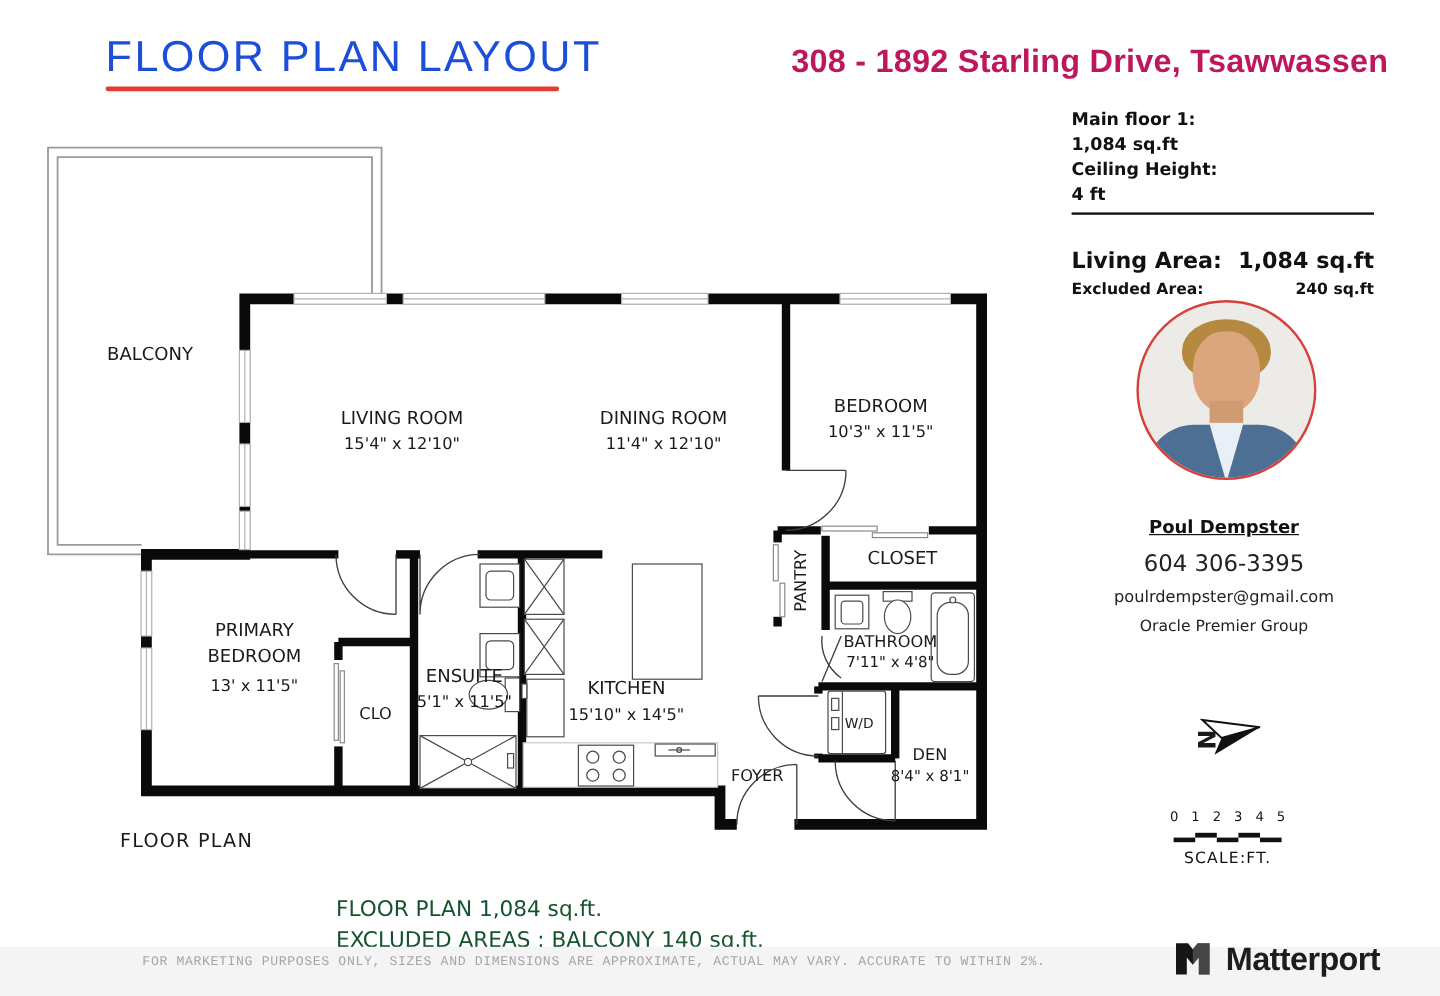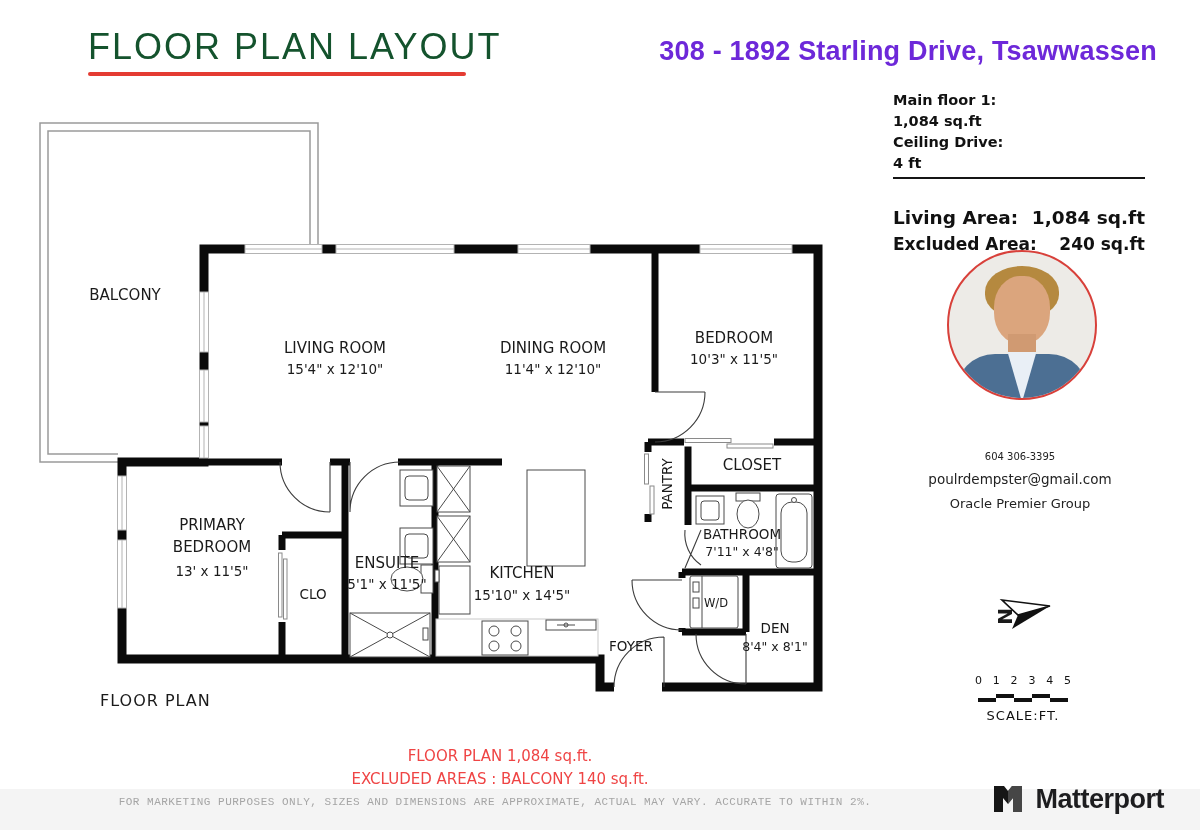--- a/index.html
+++ b/index.html
@@ -1,61 +1,61 @@
 <!DOCTYPE html>
 <html><head>
 <meta charset="utf-8">
 <style>
   html,body{margin:0;padding:0;background:#fff;}
   body{width:1200px;height:830px;position:relative;overflow:hidden;
        font-family:"Liberation Sans",sans-serif;color:#111;}
   .abs{position:absolute;}
 
   
-  .title{left:88px;top:26px;font-size:36px;letter-spacing:2px;color:#14532d;}
+  .title{left:88px;top:26px;font-size:36px;letter-spacing:2px;color:#1d4ed8;}
   .title-underline{left:88px;top:72px;width:378px;height:4px;background:#e43b32;border-radius:2px;}
-  .address{top:36px;right:43px;font-size:27px;font-weight:bold;color:#6d28d9;letter-spacing:.2px;}
+  .address{top:36px;right:43px;font-size:27px;font-weight:bold;color:#be185d;letter-spacing:.2px;}
 
   
   .stats{left:893px;top:90px;width:252px;font-family:"DejaVu Sans",sans-serif;}
   .stats .row{display:flex;justify-content:space-between;font-size:14.5px;font-weight:bold;line-height:21px;flex-direction:column;}
   .stats .divider{border-bottom:2px solid #151515;margin-top:3px;}
   .stats .big{display:flex;justify-content:space-between;font-size:18.5px;font-weight:bold;margin-top:28px;text-align:right;}
-  .stats .row2{display:flex;justify-content:space-between;font-size:17px;font-weight:bold;margin-top:6px;}
+  .stats .row2{display:flex;justify-content:space-between;font-size:13px;font-weight:bold;margin-top:6px;}
 
   
   .photo{left:947px;top:250px;width:146px;height:146px;border-radius:50%;
          border:2px solid #d8403a;background:#edebe7;overflow:hidden;}
   .photo .hair{position:absolute;left:36px;top:14px;width:74px;height:52px;background:#b5893f;
                border-radius:50% 50% 45% 45%;}
   .photo .face{position:absolute;left:45px;top:24px;width:56px;height:68px;background:#dba57d;border-radius:46%;}
   .photo .neck{position:absolute;left:59px;top:82px;width:28px;height:26px;background:#d09a72;}
   .photo .blazer{position:absolute;left:6px;top:102px;width:134px;height:60px;background:#4c6f93;
                  border-radius:40px 40px 0 0;}
   .photo .shirt{position:absolute;left:54px;top:100px;width:38px;height:50px;background:#e9eff6;
                 clip-path:polygon(12% 0,88% 0,50% 100%);}
   .agent{left:900px;top:430px;width:240px;text-align:center;font-family:"DejaVu Sans",sans-serif;}
   .agent .name{font-size:15px;font-weight:bold;text-decoration:underline;}
-  .agent .phone{font-size:10px;margin-top:21px;color:#222;}
+  .agent .phone{font-size:19px;margin-top:11px;color:#222;}
   .agent .email{font-size:13.5px;margin-top:9px;color:#222;}
   .agent .company{font-size:13px;margin-top:9px;color:#222;}
 
   
   .scalebox{left:963px;top:674px;width:120px;text-align:center;font-family:"DejaVu Sans",sans-serif;}
   .scalebox .ticks{display:flex;justify-content:space-between;padding:0 12px;font-size:11px;color:#111;}
   .scalebox .label{font-size:13px;letter-spacing:1px;margin-top:2px;color:#111;}
 
   
-  .summary{left:280px;top:747px;width:440px;text-align:center;font-family:"DejaVu Sans",sans-serif;
-           font-size:15px;color:#ef4444;}
+  .summary{left:280px;top:747px;width:440px;font-family:"DejaVu Sans",sans-serif;
+           font-size:18px;color:#14532d;}
   .summary .l2{margin-top:5px;}
   .footerband{left:0;top:789px;width:1200px;height:41px;background:#f4f4f4;}
   .disclaimer{left:95px;top:796px;width:800px;text-align:center;font-family:Liberation Mono, monospace;
               font-size:11px;letter-spacing:.5px;color:#a5a5a5;}
-  .brand{right:36px;top:781px;display:flex;align-items:center;gap:10px;text-align:right;}
+  .brand{right:50px;top:781px;display:flex;align-items:center;gap:10px;text-align:right;}
   .brand .word{font-size:27px;font-weight:bold;color:#1d1d1f;letter-spacing:-.5px;}
 
   
   text{font-family:"DejaVu Sans",sans-serif;fill:#1a1a1a;}
   .room{font-size:15px;}
   .dims{font-size:13.5px;}
   .small{font-size:13.5px;}
   .tiny{font-size:12.5px;}
 </style>
 </head>
@@ -64,21 +64,21 @@
 <div class="abs title">FLOOR PLAN LAYOUT</div>
 <div class="abs title-underline"></div>
 <div class="abs address">308 - 1892 Starling Drive, Tsawwassen</div>
 
 <div class="abs stats">
   <div class="row">
     <span>Main floor 1:</span>
     <span>1,084 sq.ft</span>
   </div>
   <div class="row">
-    <span>Ceiling Drive:</span>
+    <span>Ceiling Height:</span>
     <span>4 ft</span>
   </div>
   <div class="divider"></div>
   <div class="big">
     <span>Living Area:</span>
     <span>1,084 sq.ft</span>
   </div>
   <div class="row2">
     <span>Excluded Area:</span>
     <span>240 sq.ft</span>
@@ -86,20 +86,21 @@
 </div>
 
 <div class="abs photo">
   <div class="hair"></div>
   <div class="face"></div>
   <div class="neck"></div>
   <div class="blazer"></div>
   <div class="shirt"></div>
 </div>
 <div class="abs agent">
+  <div class="name">Poul Dempster</div>
   <div class="phone">604 306-3395</div>
   <div class="email">poulrdempster@gmail.com</div>
   <div class="company">Oracle Premier Group</div>
 </div>
 
 <svg class="abs" style="left:984px;top:584px" width="78" height="52" viewBox="0 0 78 52">
   <text transform="rotate(90 14 24)" x="14" y="24" style="font-size:20px;font-weight:bold">N</text>
   <polygon points="18,16 66,22 34,31" fill="#fff" stroke="#111" stroke-width="1.6"></polygon>
   <polygon points="34,31 66,22 28,45" fill="#111"></polygon>
 </svg>

